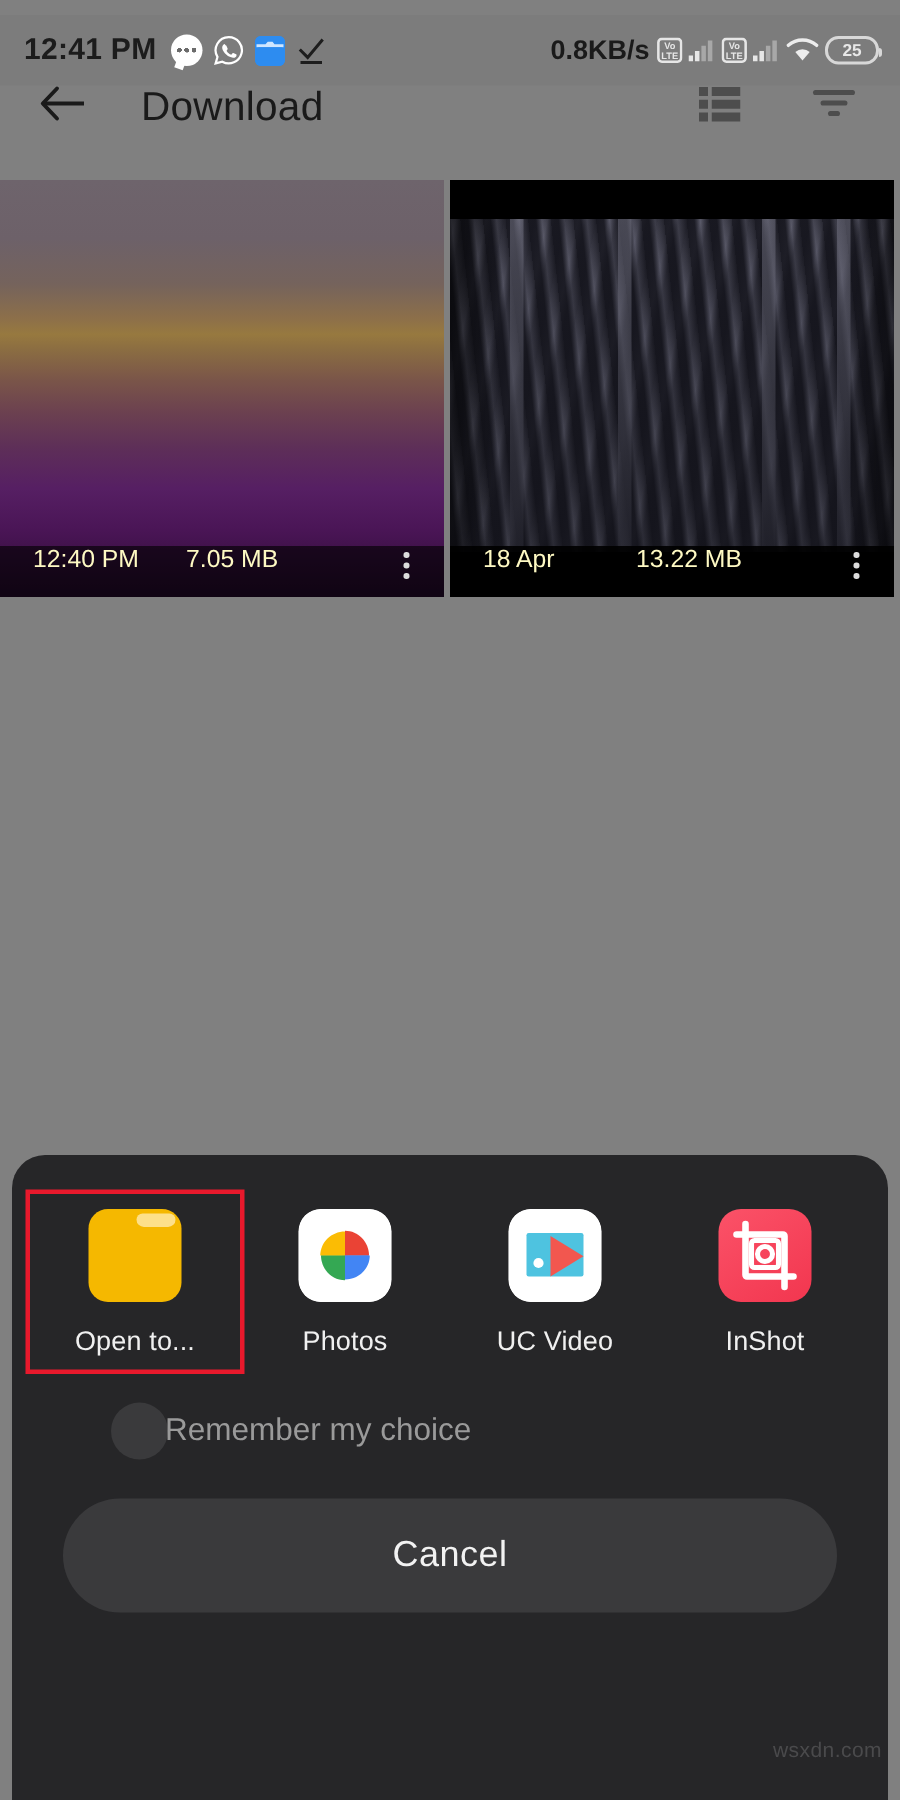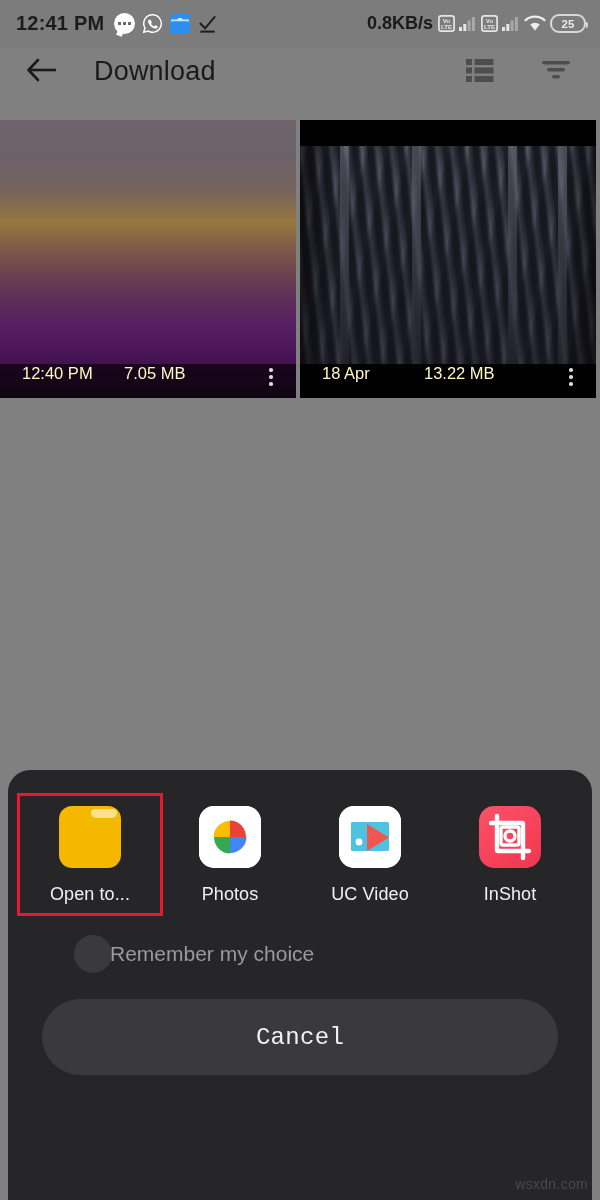--- a/index.html
+++ b/index.html
@@ -7,21 +7,21 @@
   body {
     font-family: "Liberation Sans", sans-serif;
     background:#808080;
     position:relative;
     overflow:hidden;
     -webkit-font-smoothing:antialiased;
   }
 
   
   #status-bar {
-    position:absolute; top:0; left:0; width:600px; height:47px;
+    position:absolute; top:10px; left:0; width:600px; height:47px;
     background:#7c7c7c;
     display:flex; align-items:center;
     padding:0 14px 0 16px;
   }
   .sb-left { display:flex; align-items:center; gap:7px; }
   .sb-clock { font-size:20px; font-weight:bold; color:#1c1c1c; letter-spacing:.2px; margin-right:3px; }
   .sb-right { margin-left:auto; display:flex; align-items:center; gap:4px; }
   .sb-net { font-size:18px; font-weight:bold; color:#1a1a1a; margin-right:1px; }
 
   .ic { display:inline-block; position:relative; }
@@ -141,24 +141,24 @@
   
   #remember-row { display:flex; align-items:center; margin-top:22px; padding-left:26px;margin-left:40px; }
   #remember-radio { width:38px; height:38px; border-radius:50%; background:#3a3a3c; flex:0 0 auto; }
   #remember-label { color:#9a9a9a; font-size:21px; margin-left:-2px; }
 
   
   #cancel-button {
     margin:26px auto 0; width:516px; height:76px; border-radius:38px;
     background:#3a3a3c; color:#f2f2f2; font-size:24px;
     display:flex; align-items:center; justify-content:center;
-    font-family:Liberation Mono, monospace; border:none; letter-spacing:.3px;
-  }
-
-  #watermark { position:absolute; right:12px; bottom:8px; color:#4a4a4c; font-size:14px; letter-spacing:.3px; }
+    font-family:Liberation Sans, sans-serif; border:none; letter-spacing:.3px;
+  }
+
+  #watermark { position:absolute; right:12px; bottom:26px; color:#4a4a4c; font-size:14px; letter-spacing:.3px; }
 </style>
 </head>
 <body>
 
 <div id="status-bar">
   <div class="sb-left">
     <span class="sb-clock">12:41 PM</span>
     <span class="ic icon-chat"></span>
     <span class="ic icon-whatsapp">
       <svg width="21" height="21" viewBox="0 0 24 24">

